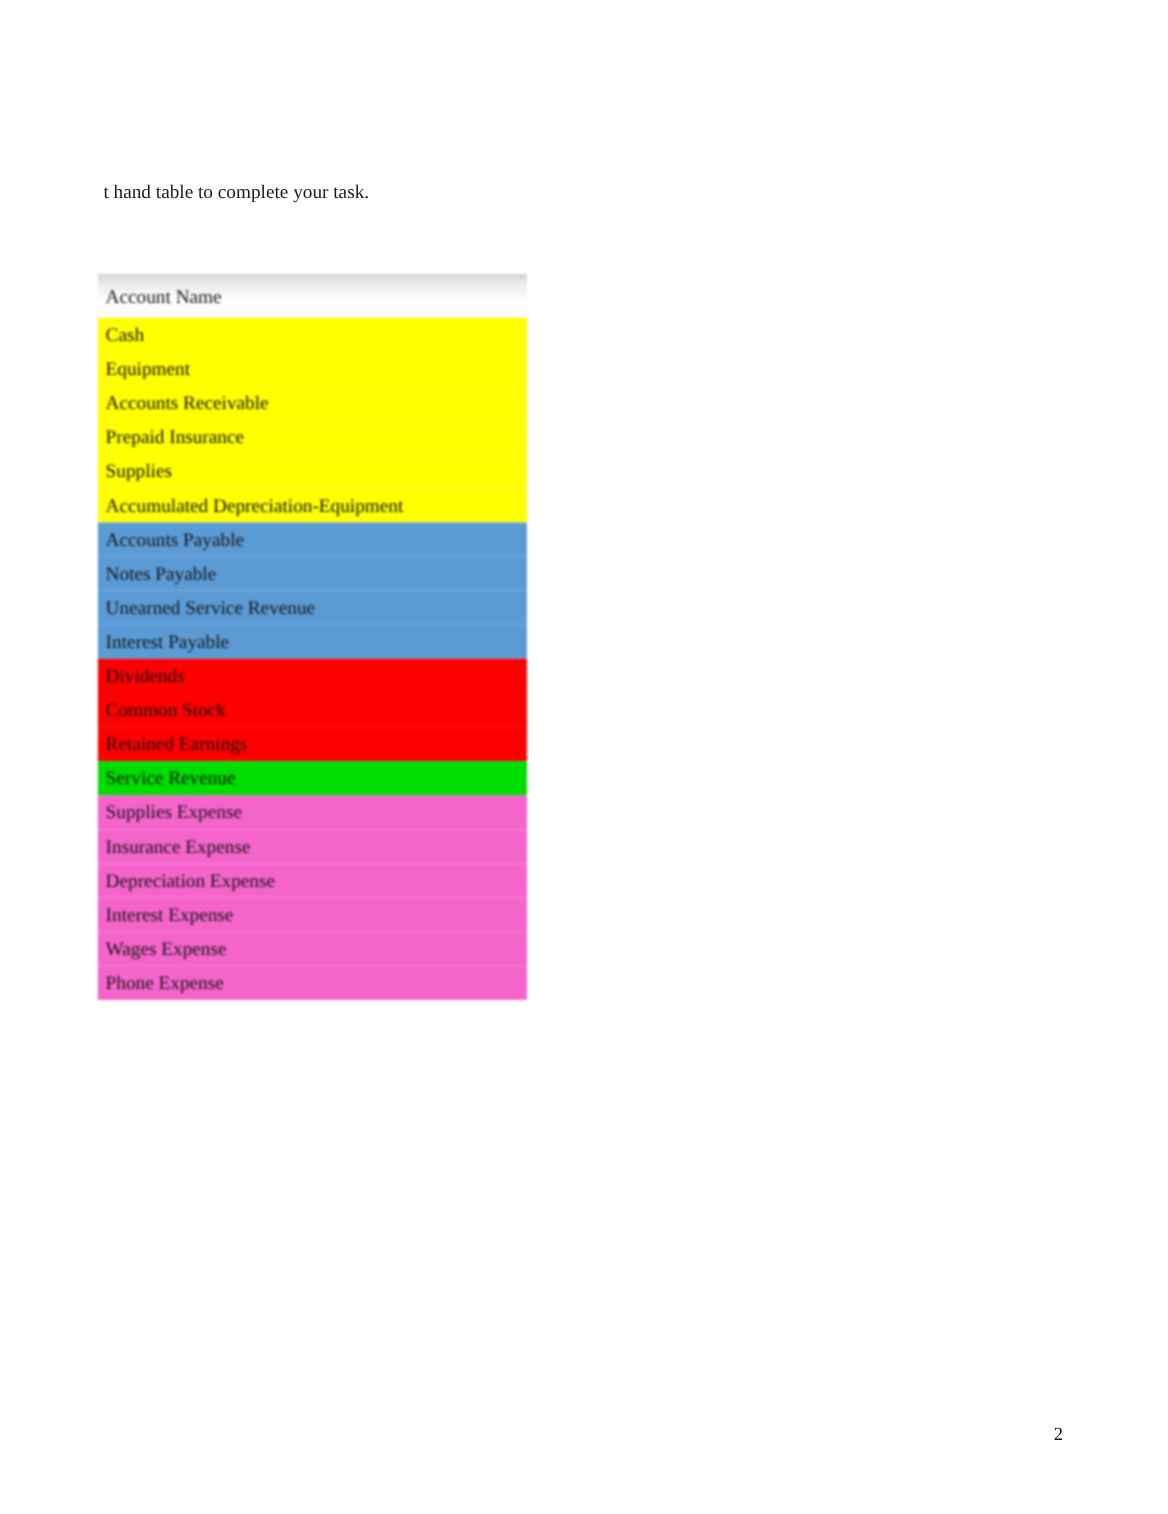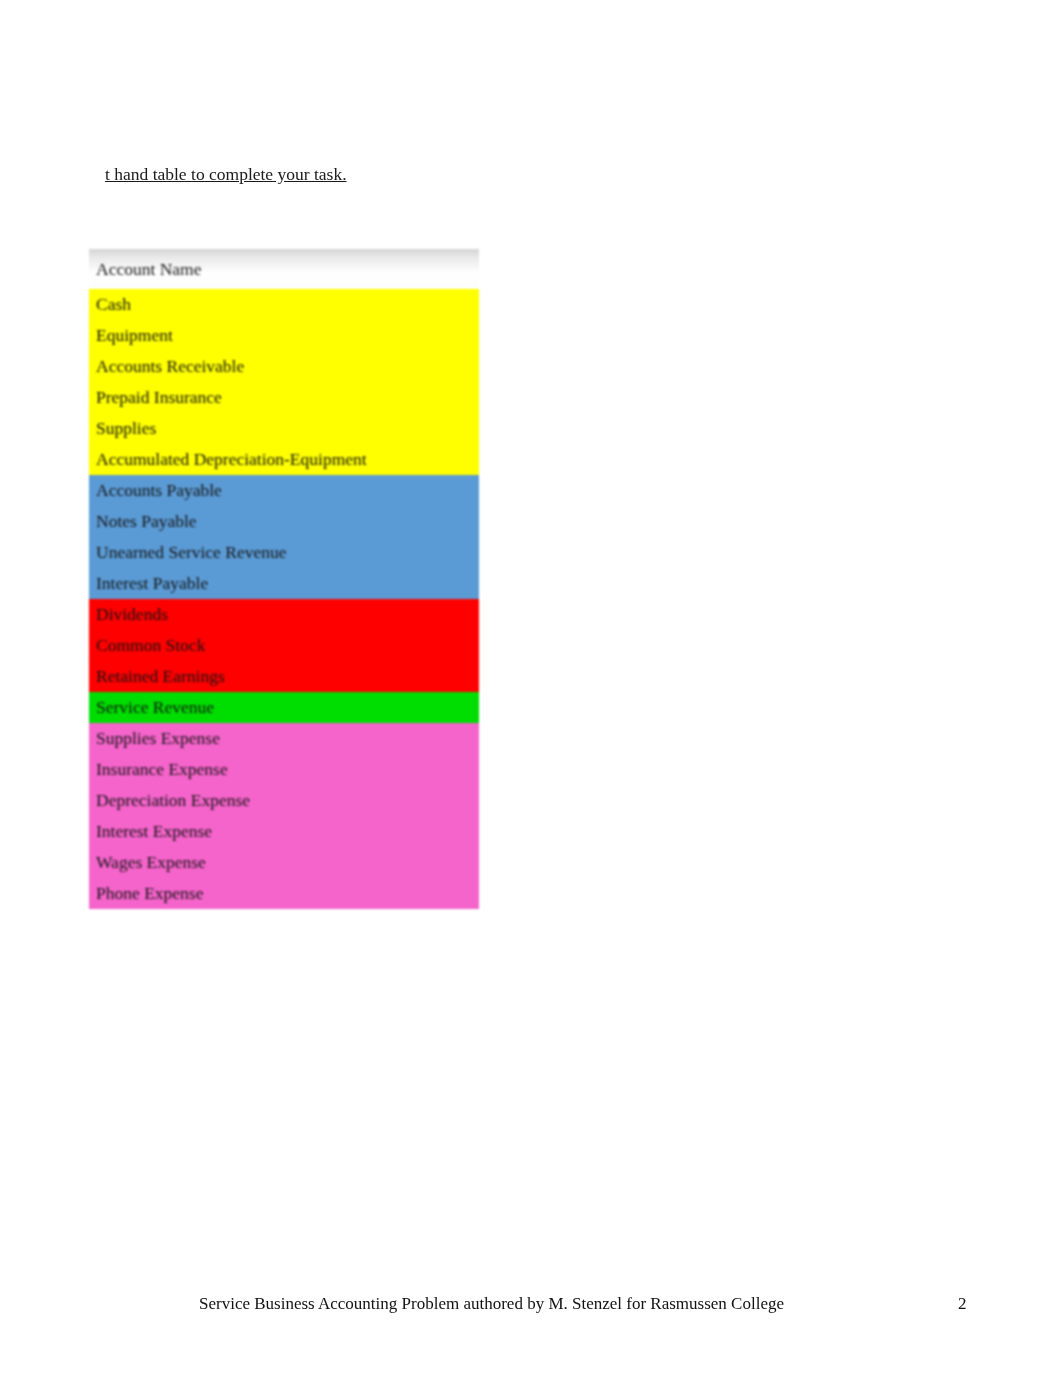--- a/index.html
+++ b/index.html
@@ -11,27 +11,26 @@
     height: 1376px;
     background: #ffffff;
     font-family: "Liberation Serif", "DejaVu Serif", serif;
     position: relative;
     overflow: hidden;
   }
 
   
   .intro-line {
     position: absolute;
-    left: 105px;
+    left: 94px;
     top: 162px;
     font-size: 17.5px;
     line-height: 24px;
     color: #1a1a1a;
     white-space: nowrap;
-    text-decoration: underline;
   }
 
   
   .table-wrap {
     position: absolute;
     left: 89px;
     top: 249px;
     width: 390px;
   }
 
@@ -200,15 +199,14 @@
       </tr>
       <tr class="grp-expense">
         <td>Phone Expense</td>
       </tr>
 
     </tbody>
   </table>
 </div>
 
 <div class="footer">
-  <div class="footer-text">Service Business Accounting Problem authored by M. Stenzel for Rasmussen College</div>
   <div class="footer-page">2</div>
 </div>
 
 </body></html>

